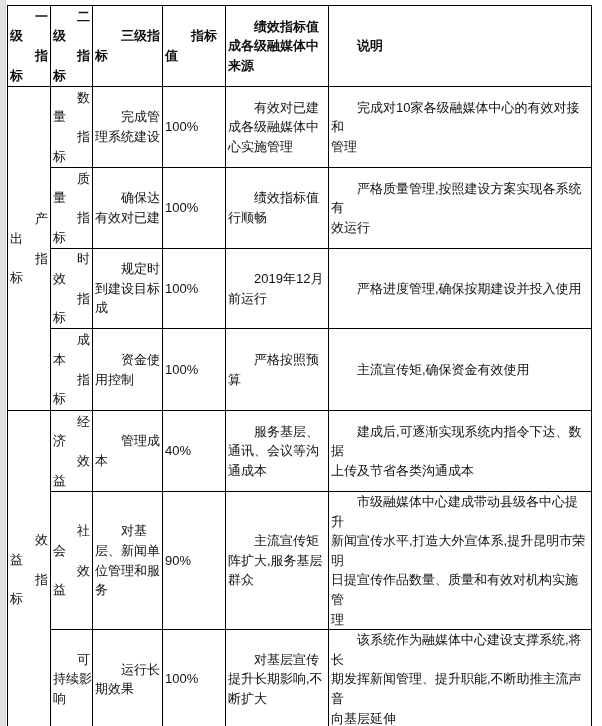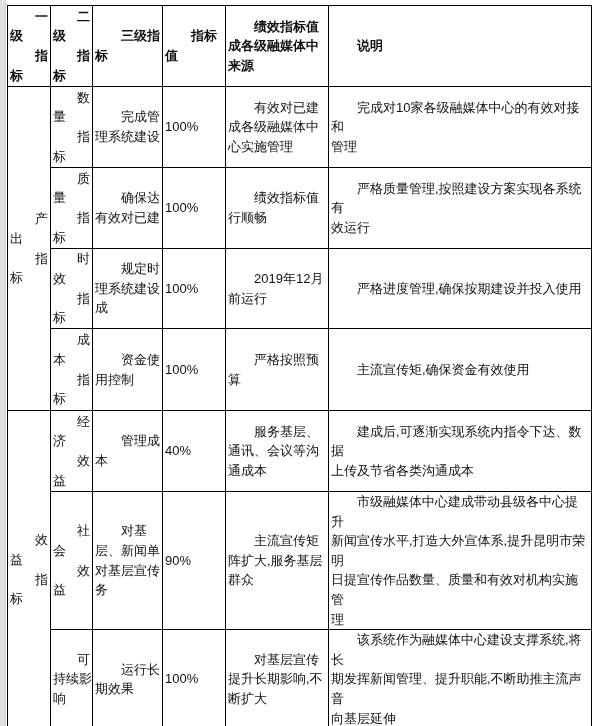--- a/index.html
+++ b/index.html
@@ -113,21 +113,21 @@
   </tr>
 
   <tr style="height:80px">
     <td>
       <span class="ln r">时</span>
       <span class="ln l">效</span>
       <span class="ln r">指</span>
       <span class="ln l">标</span>
     </td>
     <td class="pre">规定时
-理系统建设
+到建设目标
 成</td>
     <td class="pct">100%</td>
     <td class="pre">2019年12月
 前运行</td>
     <td class="pre">严格进度管理,确保按期建设并投入使用</td>
   </tr>
 
   <tr style="height:82px">
     <td>
       <span class="ln r">成</span>
@@ -168,21 +168,21 @@
 
   <tr style="height:81px">
     <td>
       <span class="ln r">社</span>
       <span class="ln l">会</span>
       <span class="ln r">效</span>
       <span class="ln l">益</span>
     </td>
     <td class="pre">对基
 层、新闻单
-对基层宣传
+位管理和服
 务</td>
     <td class="pct">90%</td>
     <td class="pre">主流宣传矩
 阵扩大,服务基层
 群众</td>
     <td class="pre">市级融媒体中心建成带动县级各中心提升
 新闻宣传水平,打造大外宣体系,提升昆明市荣明
 日提宣传作品数量、质量和有效对机构实施管
 理</td>
   </tr>

